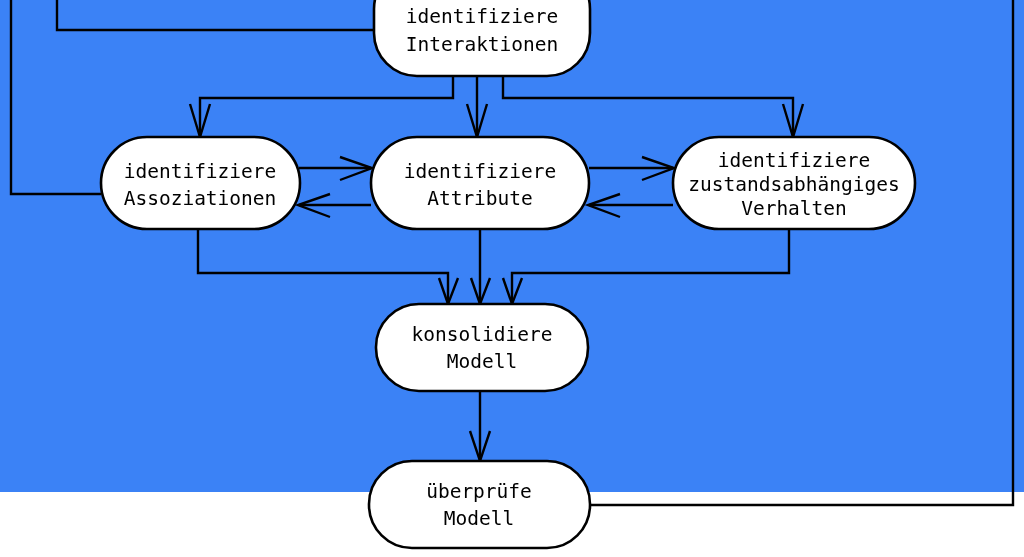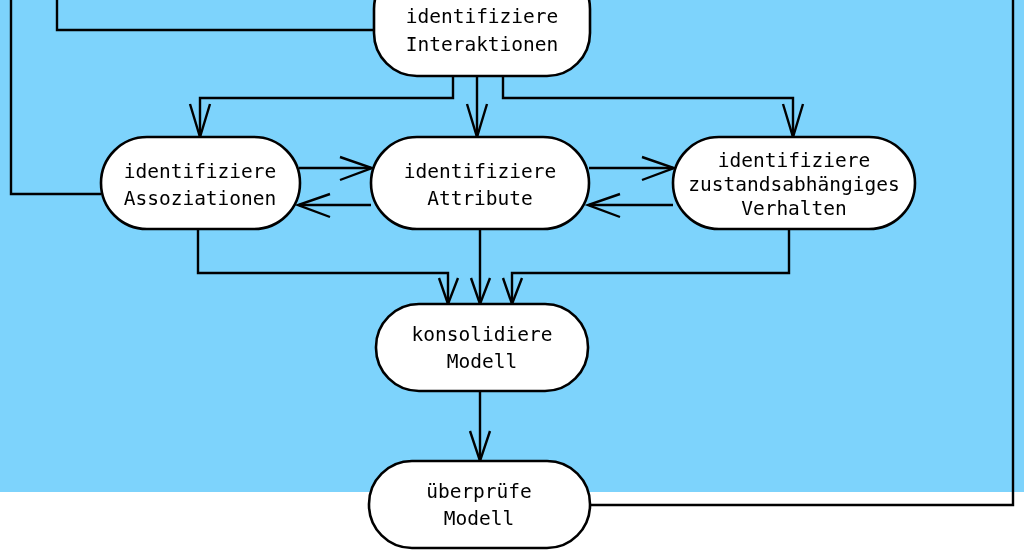--- a/index.html
+++ b/index.html
@@ -11,21 +11,21 @@
   body {
     width: 1024px;
     height: 557px;
     overflow: hidden;
     font-family: "DejaVu Sans Mono", "Liberation Mono", monospace;
   }
   #diagram-root {
     position: relative;
     width: 1024px;
     height: 492px;
-    background: #7dd3fc;
+    background: #3b82f6;
   }
   svg#flow-canvas {
     position: absolute;
     top: 0;
     left: 0;
     width: 1024px;
     height: 557px;
     display: block;
   }
   .node-shape {

